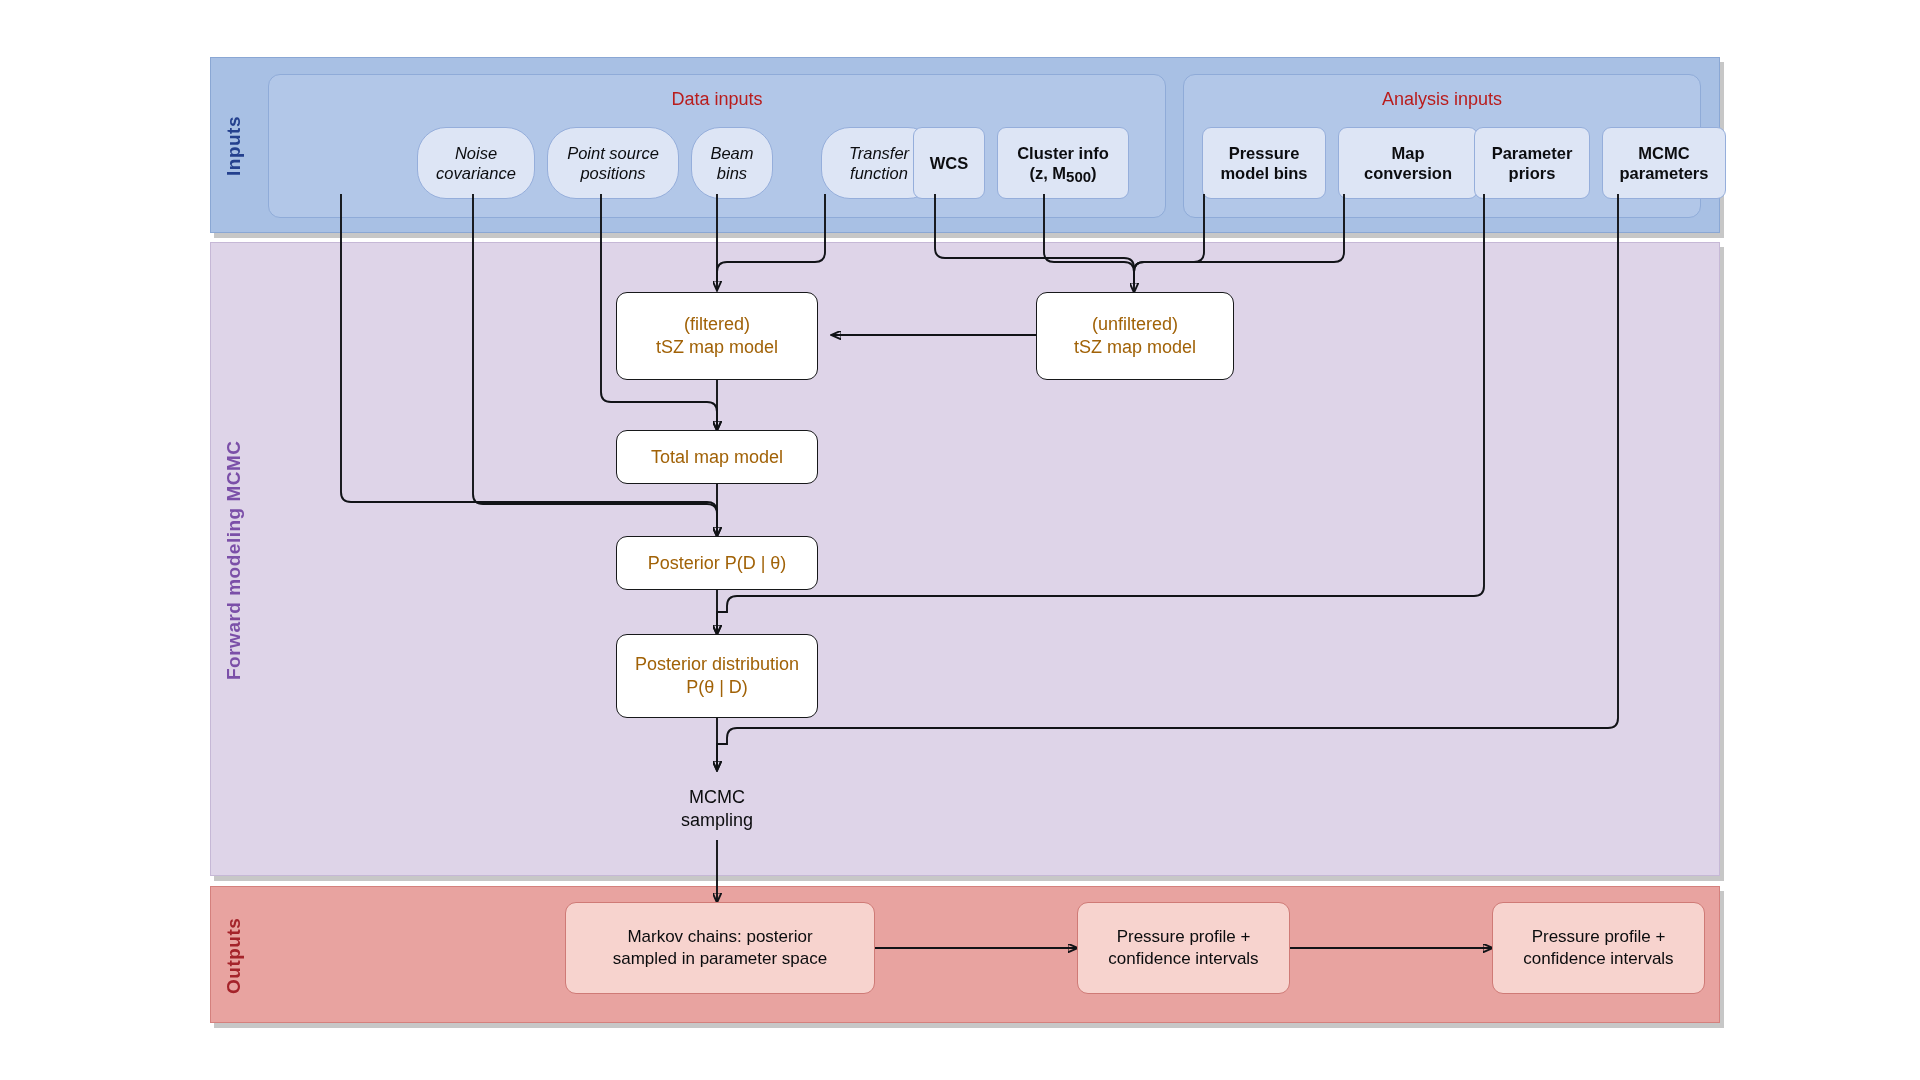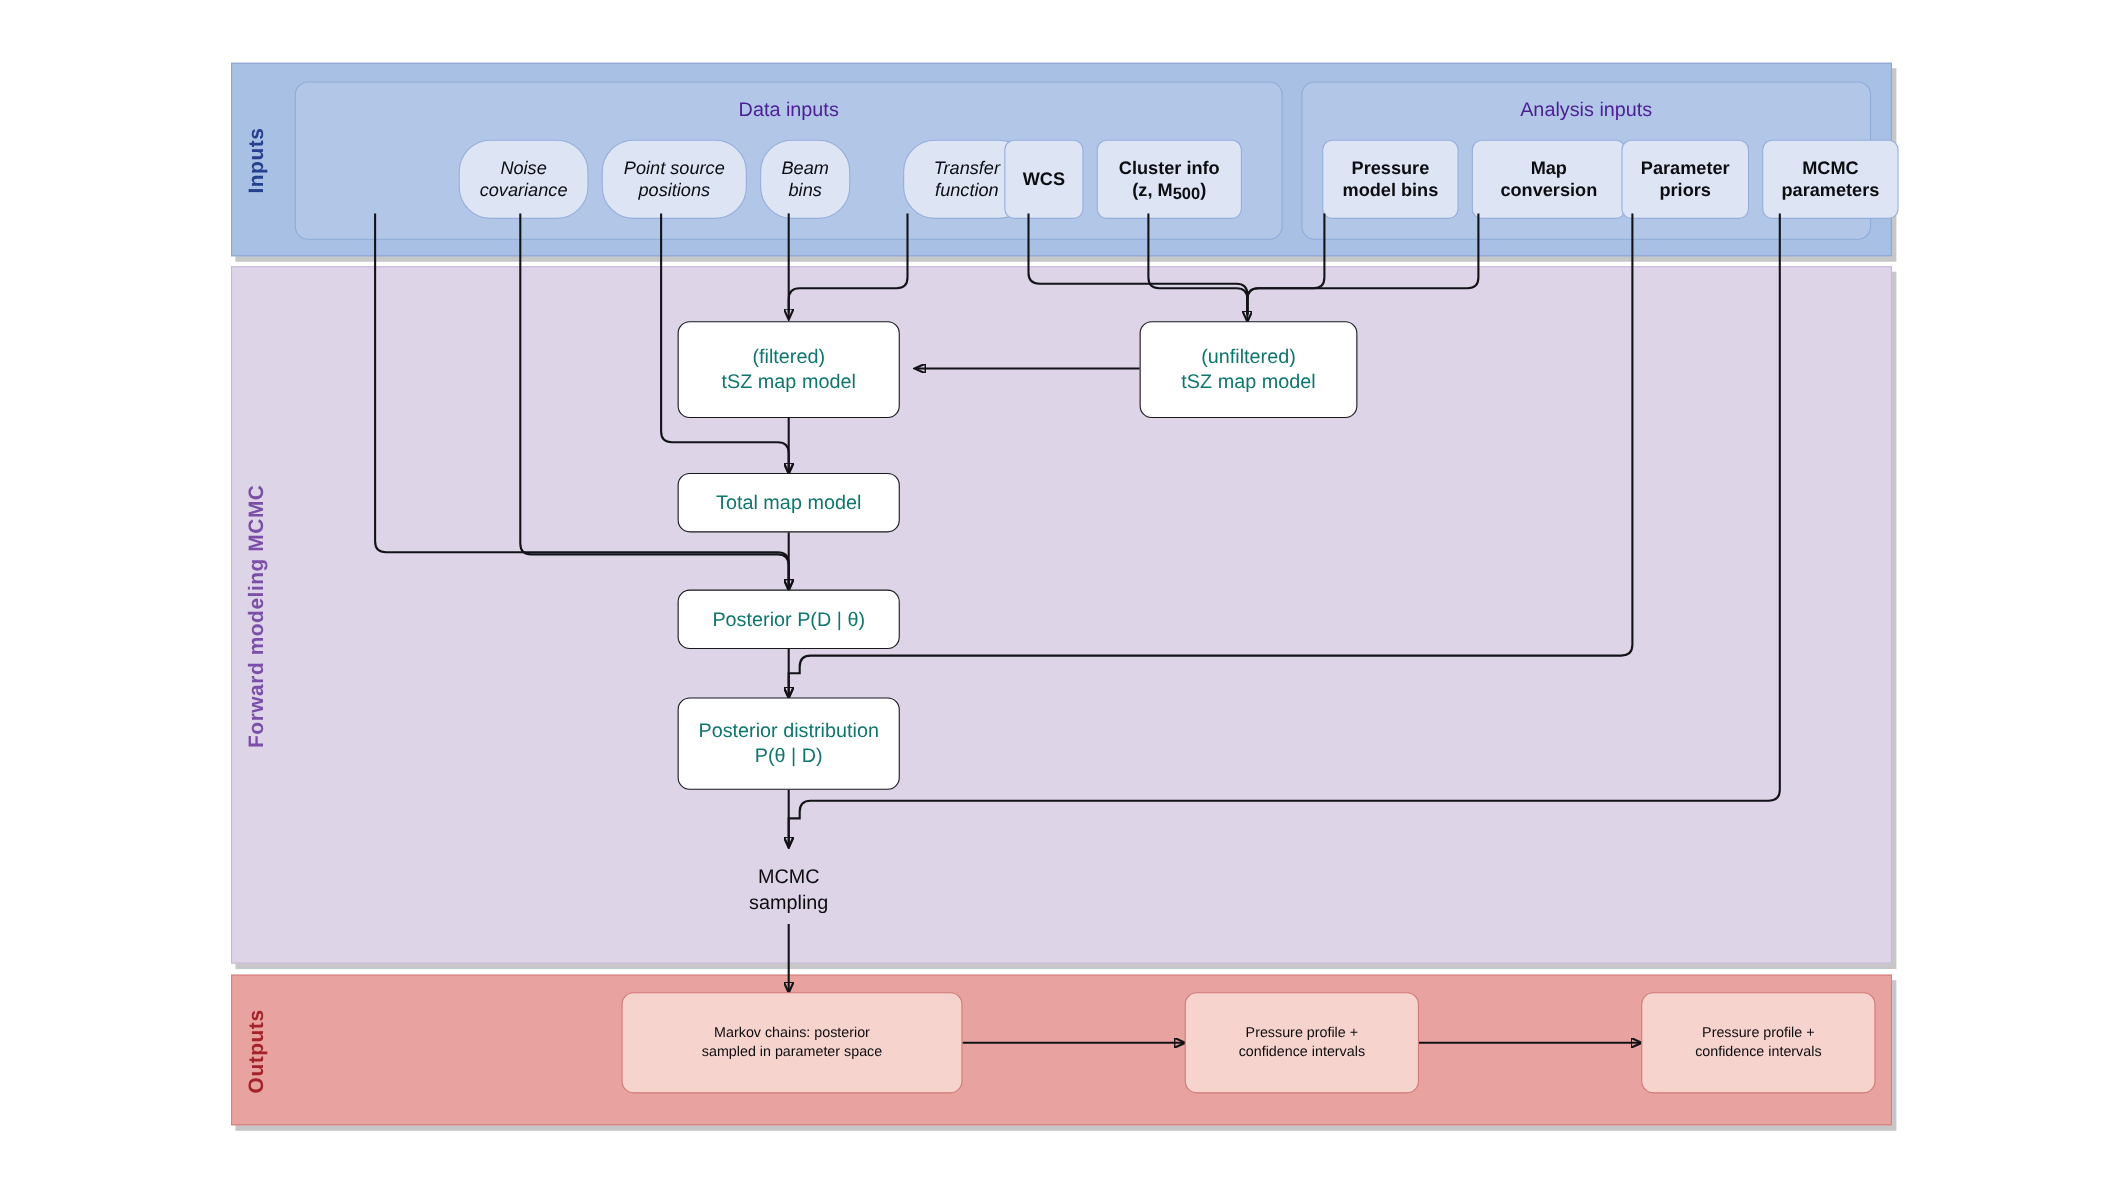--- a/index.html
+++ b/index.html
@@ -22,38 +22,38 @@
   .band-label{position:absolute;writing-mode:vertical-rl;transform:rotate(180deg);
     font-weight:bold;font-size:19px;letter-spacing:.5px;text-align:center;}
   #label-inputs{left:12px;top:0;height:176px;display:flex;align-items:center;justify-content:center;color:#24408e;}
   #label-mcmc{left:12px;top:0;height:634px;display:flex;align-items:center;justify-content:center;color:#7b4fa8;}
   #label-outputs{left:12px;top:0;height:137px;display:flex;align-items:center;justify-content:center;color:#a4232a;}
 
   
   .subpanel{position:absolute;top:16px;height:144px;background:#b2c7e8;border:1px solid #8fabd8;border-radius:12px;box-sizing:border-box;}
   #panel-data{left:57px;width:898px;}
   #panel-analysis{left:972px;width:518px;}
-  .subpanel-title{position:absolute;top:14px;left:0;right:0;text-align:center;font-size:18px;color:#4c1d95;}
+  .subpanel-title{position:absolute;top:14px;left:0;right:0;text-align:center;font-size:18px;color:#b91c1c;}
 
   .chip{position:absolute;top:52px;height:72px;background:#dde5f5;border:1px solid #95aedb;border-radius:9px;
     display:flex;align-items:center;justify-content:center;text-align:center;box-sizing:border-box;
     font-size:16.5px;line-height:1.22;color:#0c0d10;padding:2px 4px;}
   .chip.b{font-weight:bold;}
   .chip.i{font-style:italic;border-radius:29px;}
   .chip sub{font-size:15px;vertical-align:baseline;position:relative;top:3px;}
 
   
   .node{position:absolute;background:#ffffff;border:1.6px solid #17181a;border-radius:11px;
     display:flex;align-items:center;justify-content:center;text-align:center;box-sizing:border-box;
-    font-size:18px;line-height:1.26;color:#0f766e;padding:4px 8px;}
+    font-size:18px;line-height:1.26;color:#a16207;padding:4px 8px;}
   .plaintext{position:absolute;text-align:center;font-size:18px;line-height:1.26;color:#0b0c0e;}
 
   .out-node{position:absolute;background:#f7d3ce;border:1.4px solid #cf7a76;border-radius:11px;
     display:flex;align-items:center;justify-content:center;text-align:center;box-sizing:border-box;
-    font-size:13px;line-height:1.3;color:#0b0c0e;padding:4px 8px;}
+    font-size:17px;line-height:1.3;color:#0b0c0e;padding:4px 8px;}
 
   svg.wires{position:absolute;left:0;top:0;width:1920px;height:1080px;pointer-events:none;}
   svg.wires path,svg.wires line{fill:none;stroke:#111317;stroke-width:1.9;}
 </style>
 </head>
 <body>
 
 <div id="root">
 
   <div class="band" id="band-inputs">

